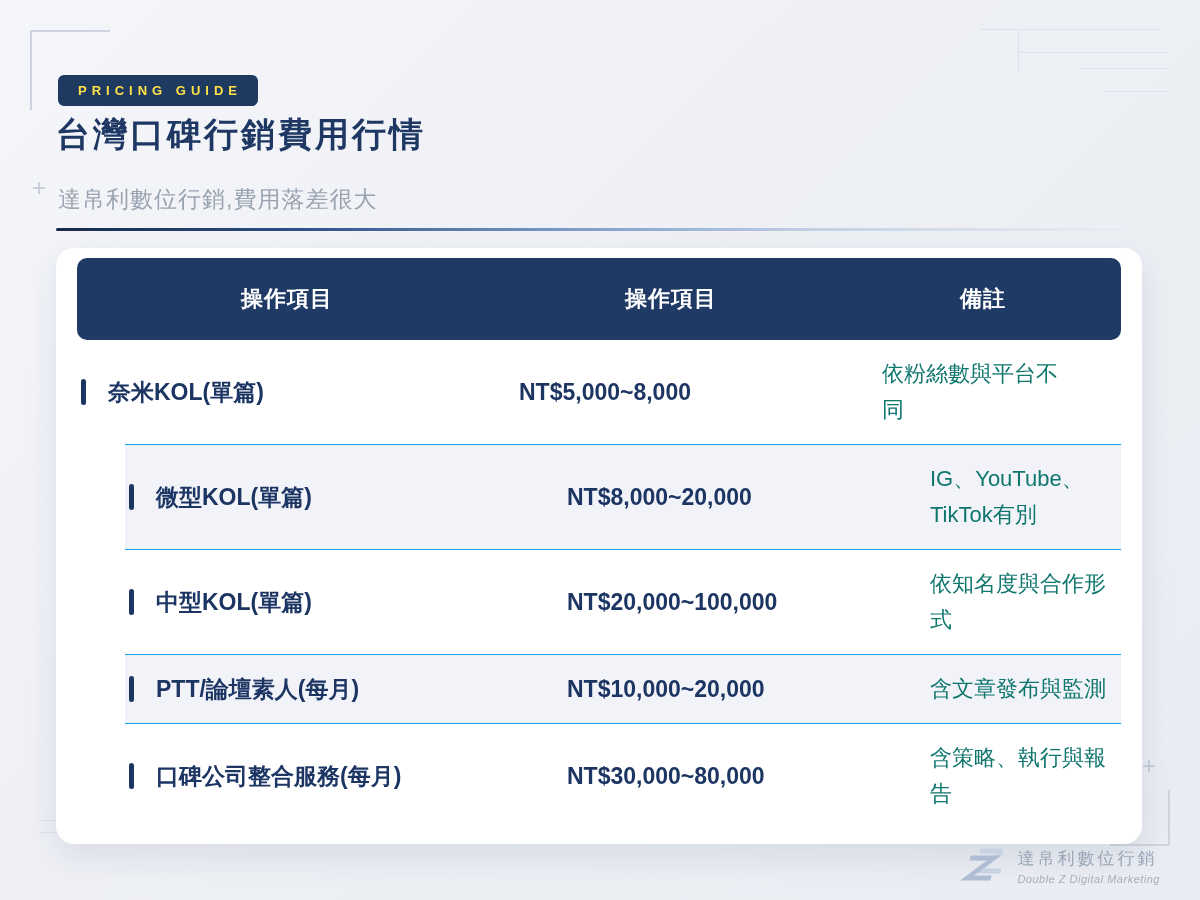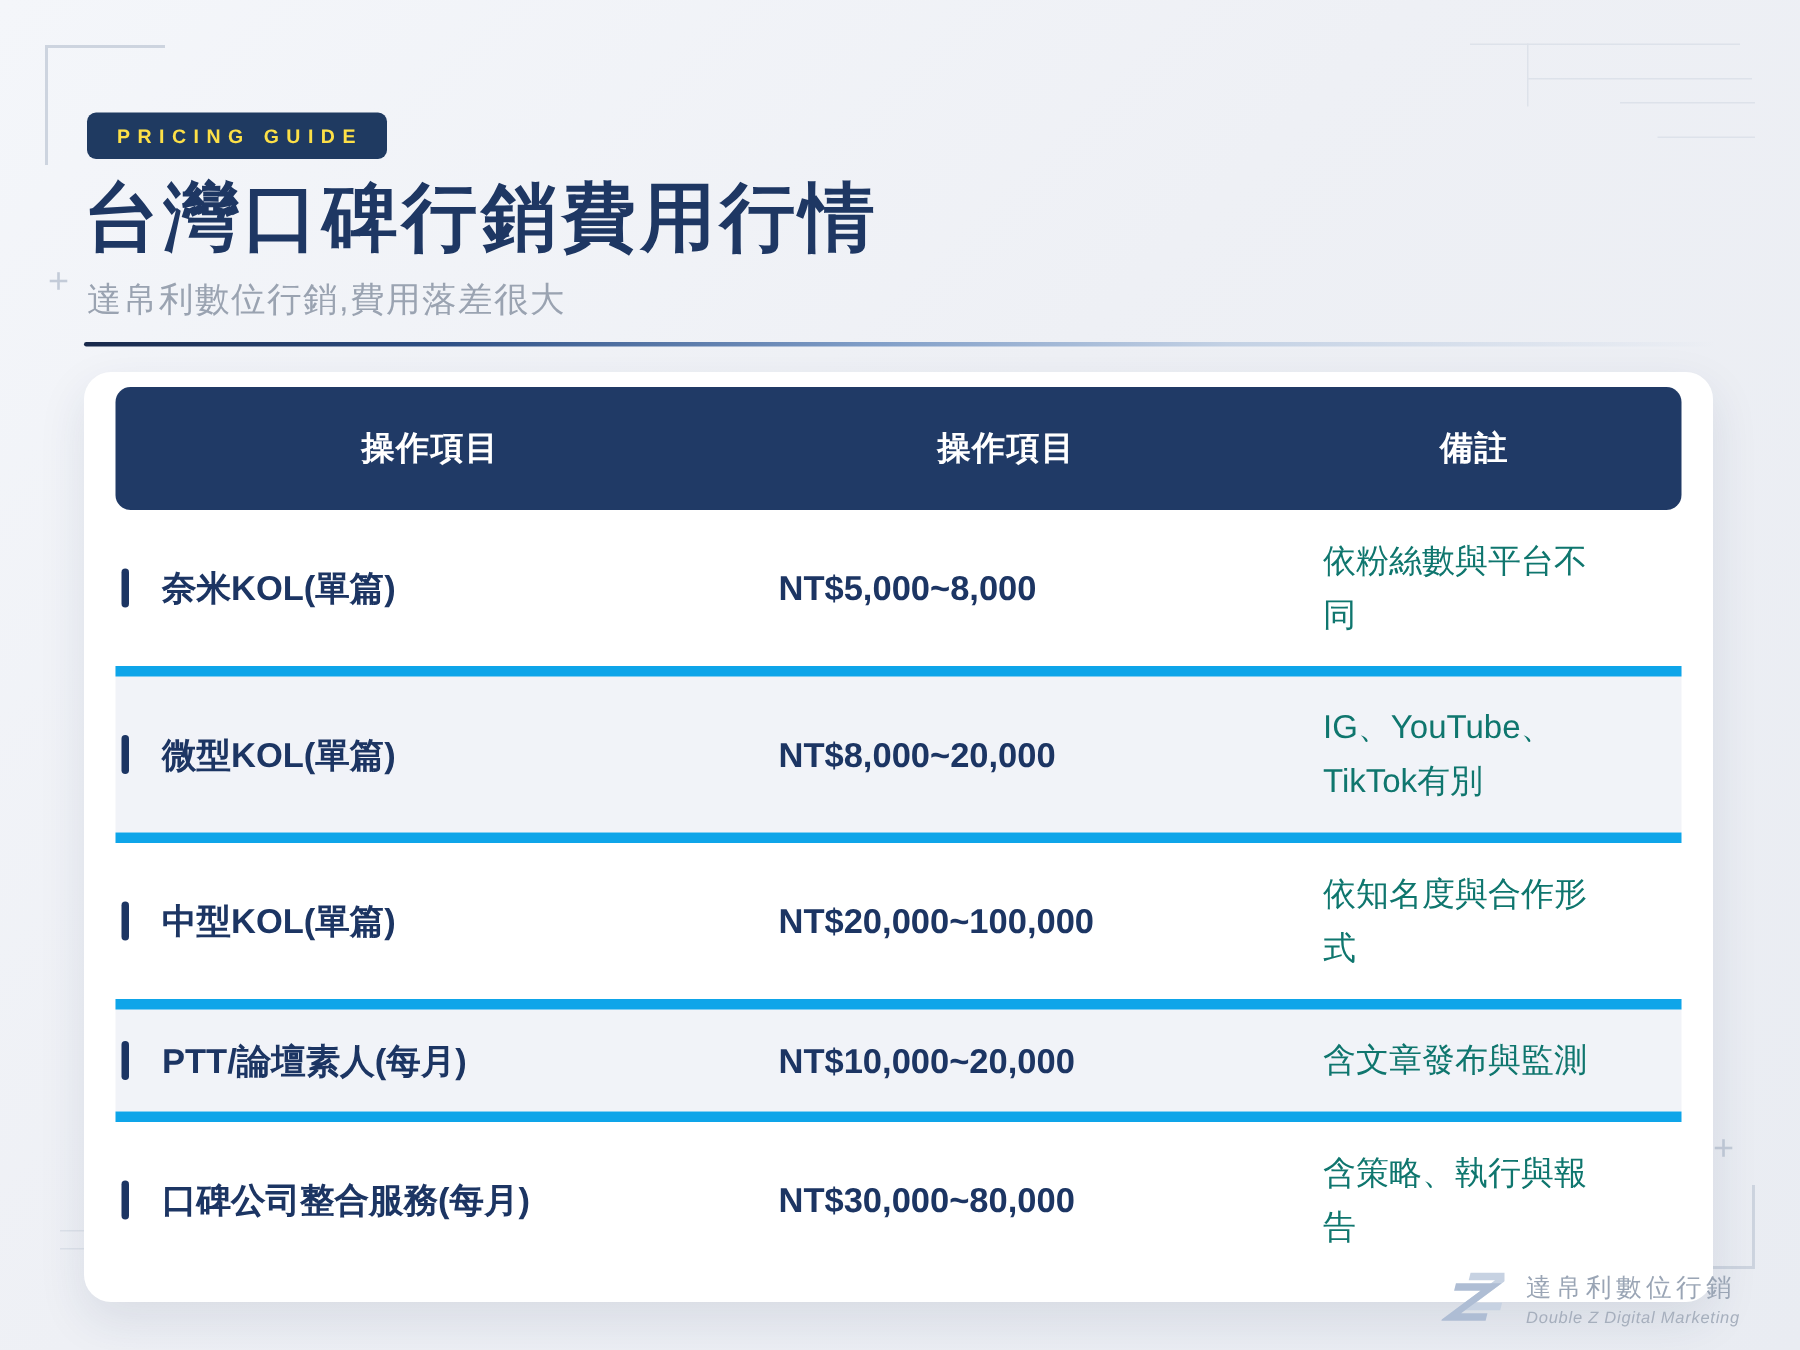--- a/index.html
+++ b/index.html
@@ -39,21 +39,21 @@
   
   .badge {
     position: absolute; left: 58px; top: 75px;
     background: #1f3a61; color: #fde047;
     font-size: 13px; font-weight: bold; letter-spacing: 5px;
     padding: 8px 16px 8px 20px; border-radius: 6px;
   }
   .title {
     position: absolute; left: 56px; top: 112px;
     font-family: "Liberation Serif", "DejaVu Serif", serif;
-    font-weight: bold; color: #1e3763; font-size: 50px; letter-spacing: 3px;
+    font-weight: bold; color: #1e3763; font-size: 34px; letter-spacing: 3px;
   }
   .subtitle {
     position: absolute; left: 58px; top: 184px;
     color: #9aa3b1; font-size: 23px; letter-spacing: 1px;
   }
   .divider {
     position: absolute; left: 56px; top: 228px; width: 1088px; height: 3px;
     background: linear-gradient(to right, #18294b 0%, #2d4f85 22%, #7f9dc7 48%, #c3d1e4 70%, rgba(230,236,245,0) 100%);
     border-radius: 2px;
   }
@@ -71,21 +71,21 @@
     background: #203a66; border-radius: 10px;
   }
   .thead .hcell {
     text-align: center; color: #ffffff; font-size: 22px; font-weight: bold; letter-spacing: 1px;
   }
   .tbody { }
   .trow {
     display: grid; grid-template-columns: 420px 348px 276px;
     align-items: center;
   }
-  .trow + .trow { border-top: 7px solid #0ea5e9; }
+  .trow + .trow { border-top: 1px solid #0ea5e9; margin-left: 48px; }
   .trow:nth-child(even) { background: #f1f3f8; }
   .cell { padding-top: 16px; padding-bottom: 16px; }
   .cell.item {
     padding-left: 4px; display: flex; align-items: center;
     color: #1c3563; font-weight: bold; font-size: 23px; line-height: 36px; gap: 12px;
   }
   .bar {
     flex: 0 0 auto; width: 5px; height: 26px; background: #1c3563;
     border-radius: 3px; margin-right: 10px;
   }

